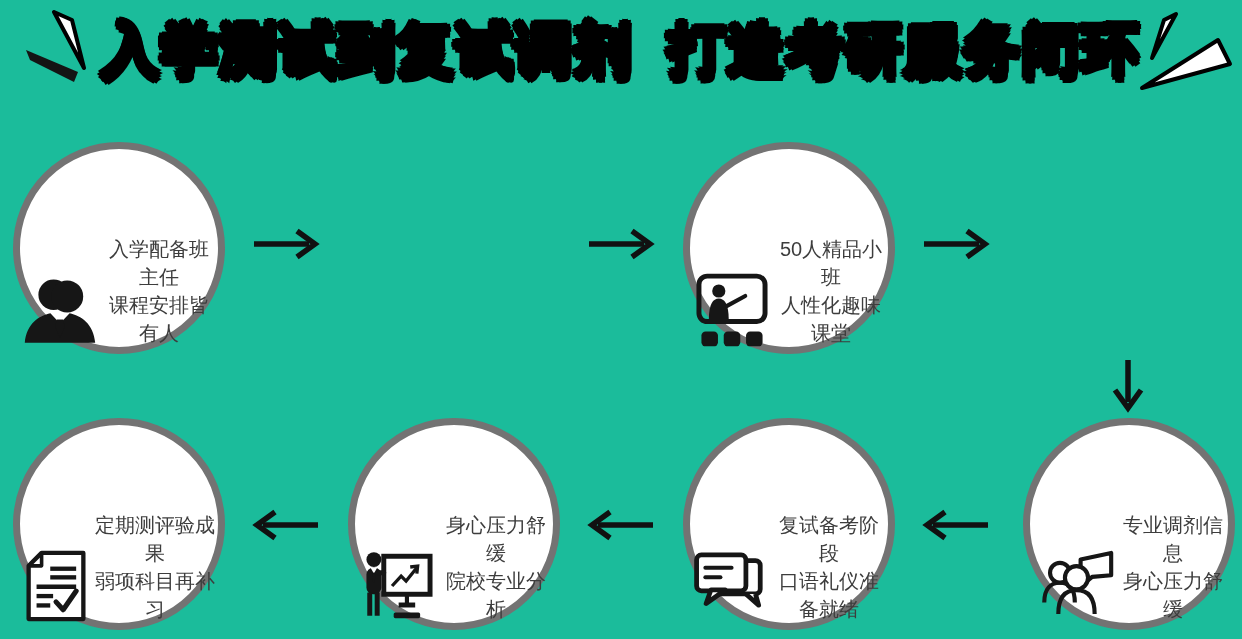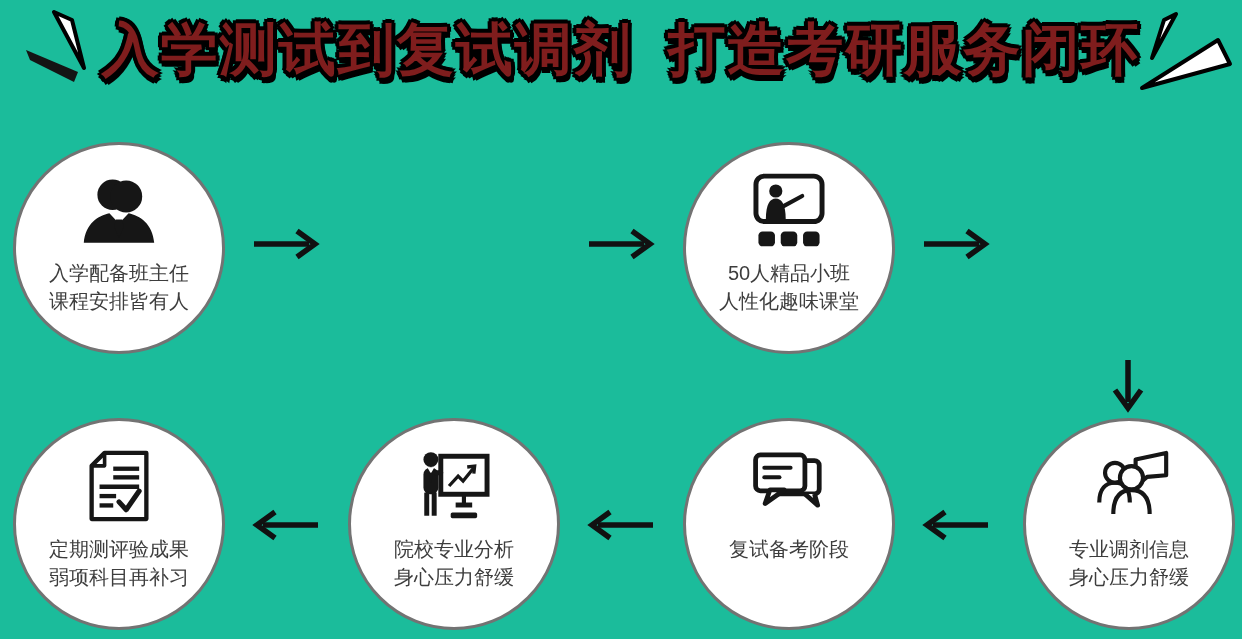--- a/index.html
+++ b/index.html
@@ -13,38 +13,38 @@
   
   .title-row{
     position:absolute;top:0;left:0;width:100%;height:100px;
     display:flex;align-items:center;justify-content:center;
   }
   .title{
     font-size:57px;
     font-weight:900;
     letter-spacing:2px;
     white-space:pre;
-    color:#7f1d1d;
+    color:#000000;
     text-shadow:
       -4px 0 0 #000, 4px 0 0 #000, 0 -4px 0 #000, 0 4px 0 #000,
       -3px -3px 0 #000, 3px -3px 0 #000, -3px 3px 0 #000, 3px 3px 0 #000,
       0 6px 0 #000, 3px 6px 0 #000;
   }
   .spark{position:absolute;top:10px;}
   .spark-left{left:24px;}
   .spark-right{right:6px;}
   
   .node{
     position:absolute;
     width:212px;height:212px;
     box-sizing:border-box;
     background:#ffffff;
-    border:3px solid #737373;
+    border:7px solid #737373;
     border-radius:50%;
-    display:flex;flex-direction:column;align-items:center;
+    display:flex;flex-direction:row;align-items:flex-end;
   }
   .pos1{left:13px;top:142px;}
   .pos2{left:348px;top:142px;}
   .pos3{left:683px;top:142px;}
   .pos4{left:1023px;top:142px;}
   .pos5{left:1023px;top:418px;}
   .pos6{left:683px;top:418px;}
   .pos7{left:348px;top:418px;}
   .pos8{left:13px;top:418px;}
   .icon-wrap{
@@ -143,20 +143,21 @@
         <rect x="28" y="12" width="60" height="42" rx="6" fill="#ffffff" stroke="#161616" stroke-width="6"></rect>
         <path d="M82,54 L86,68 L70,54" fill="#ffffff" stroke="#161616" stroke-width="6" stroke-linejoin="round"></path>
         <rect x="8" y="5" width="62" height="45" rx="6" fill="#ffffff" stroke="#161616" stroke-width="6"></rect>
         <path d="M26,49 L20,66 L44,49 Z" fill="#ffffff" stroke="#161616" stroke-width="6" stroke-linejoin="round"></path>
         <line x1="19" y1="21" x2="52" y2="21" stroke="#161616" stroke-width="5" stroke-linecap="round"></line>
         <line x1="19" y1="33" x2="38" y2="33" stroke="#161616" stroke-width="5" stroke-linecap="round"></line>
       </svg>
     </div>
     <div class="node-label">
       <div>复试备考阶段</div>
+      <div>口语礼仪准备就绪</div>
     </div>
   </div>
 
   <div class="node pos7">
     <div class="icon-wrap">
       <svg width="84" height="76" viewBox="0 0 100 92">
         <rect x="34" y="10" width="56" height="46" fill="none" stroke="#161616" stroke-width="6"></rect>
         <polyline points="44,46 55,34 61,40 74,24" fill="none" stroke="#161616" stroke-width="4"></polyline>
         <polyline points="66,23 75,22 74,31" fill="none" stroke="#161616" stroke-width="4"></polyline>
         <line x1="62" y1="56" x2="62" y2="70" stroke="#161616" stroke-width="5"></line>
@@ -165,22 +166,22 @@
         <circle cx="22" cy="14" r="9" fill="#161616"></circle>
         <rect x="13" y="24" width="18" height="32" rx="8" fill="#161616"></rect>
         <rect x="24" y="27" width="13" height="6" rx="3" fill="#161616"></rect>
         <polygon points="18,24 26,24 22,31" fill="#ffffff"></polygon>
         <polygon points="20,30 24,30 23,42 21,42" fill="#161616"></polygon>
         <rect x="14" y="54" width="6" height="28" fill="#161616"></rect>
         <rect x="23" y="54" width="6" height="28" fill="#161616"></rect>
       </svg>
     </div>
     <div class="node-label">
+      <div>身心压力舒缓</div>
       <div>院校专业分析</div>
-      <div>身心压力舒缓</div>
     </div>
   </div>
 
   <div class="node pos8">
     <div class="icon-wrap">
       <svg width="72" height="74" viewBox="0 0 100 100">
         <path d="M30,4 H88 V96 H12 V22 Z" fill="#ffffff" stroke="#161616" stroke-width="6" stroke-linejoin="round"></path>
         <path d="M30,4 L30,22 L12,22" fill="none" stroke="#161616" stroke-width="5" stroke-linejoin="round"></path>
         <line x1="42" y1="26" x2="78" y2="26" stroke="#161616" stroke-width="6"></line>
         <line x1="42" y1="38" x2="78" y2="38" stroke="#161616" stroke-width="6"></line>

